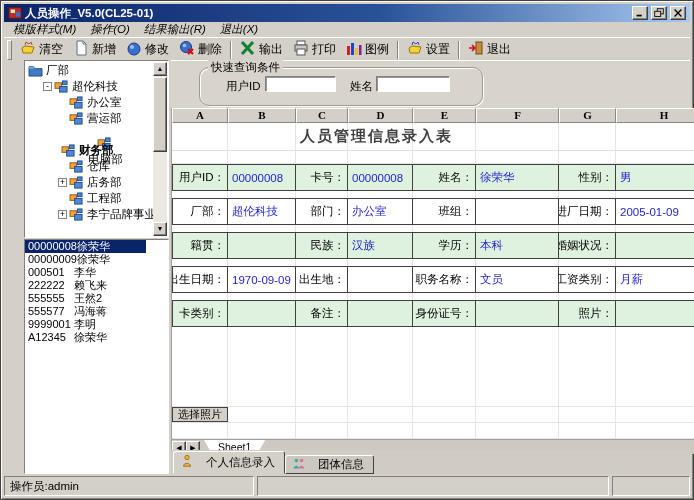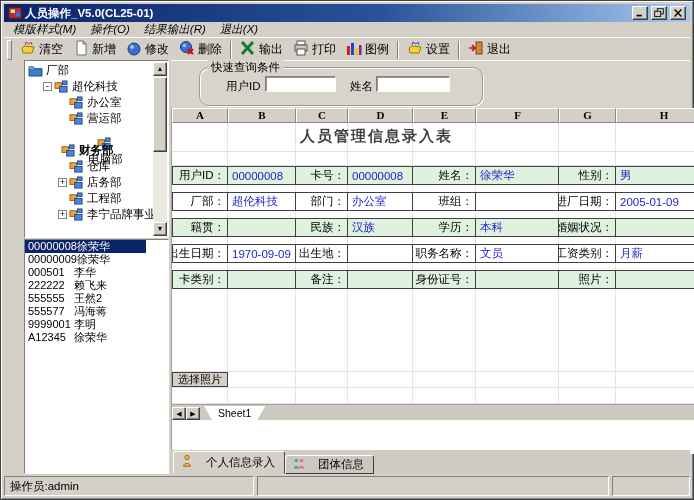--- a/index.html
+++ b/index.html
@@ -67,21 +67,21 @@
   .srow{display:grid;grid-template-columns:56px 68px 52px 65px 63px 83px 57px 96px;}
   .hrow{height:15px;}
   .hcell{background:#d4d0c8;border-top:1px solid #fff;border-left:1px solid #fff;
     border-right:1px solid #888;border-bottom:1px solid #888;
     font-family:"Liberation Serif","DejaVu Serif",serif;font-weight:bold;font-size:11px;
     text-align:center;line-height:13px;box-sizing:border-box;}
   .trowm{height:28px;position:relative;border-bottom:1px solid #e0e0e0;}
   .gcell{border-right:1px solid #e4e4e4;}
   .sheet-title{position:absolute;left:128px;top:4px;font-weight:bold;font-size:15px;letter-spacing:2px;color:#404040;white-space:nowrap;}
   .blankrow{border-bottom:1px solid #e4e4e4;}
-  .frow .cell{box-sizing:border-box;border:1px solid #404040;margin-left:-1px;height:19px;
+  .frow .cell{box-sizing:border-box;border:1px solid #404040;margin-left:-1px;height:27px;
     display:flex;align-items:center;font-size:11.5px;overflow:hidden;white-space:nowrap;}
   .frow .cell:first-child{margin-left:0;}
   .frow .lbl{justify-content:flex-end;padding-right:2px;color:#000;}
   .frow .val{justify-content:flex-start;padding-left:4px;color:#2323cc;}
   .frow.green .cell{background:#dff2df;}
   .frow.white .cell{background:#fff;}
   .gaprow{height:7px;}
   .emptyrow{height:82px;border-bottom:1px solid #e4e4e4;}
   .photorow{height:15px;border-bottom:1px solid #e4e4e4;}
   .photo-btn{box-sizing:border-box;background:#d4d0c8;border:1px solid #404040;

